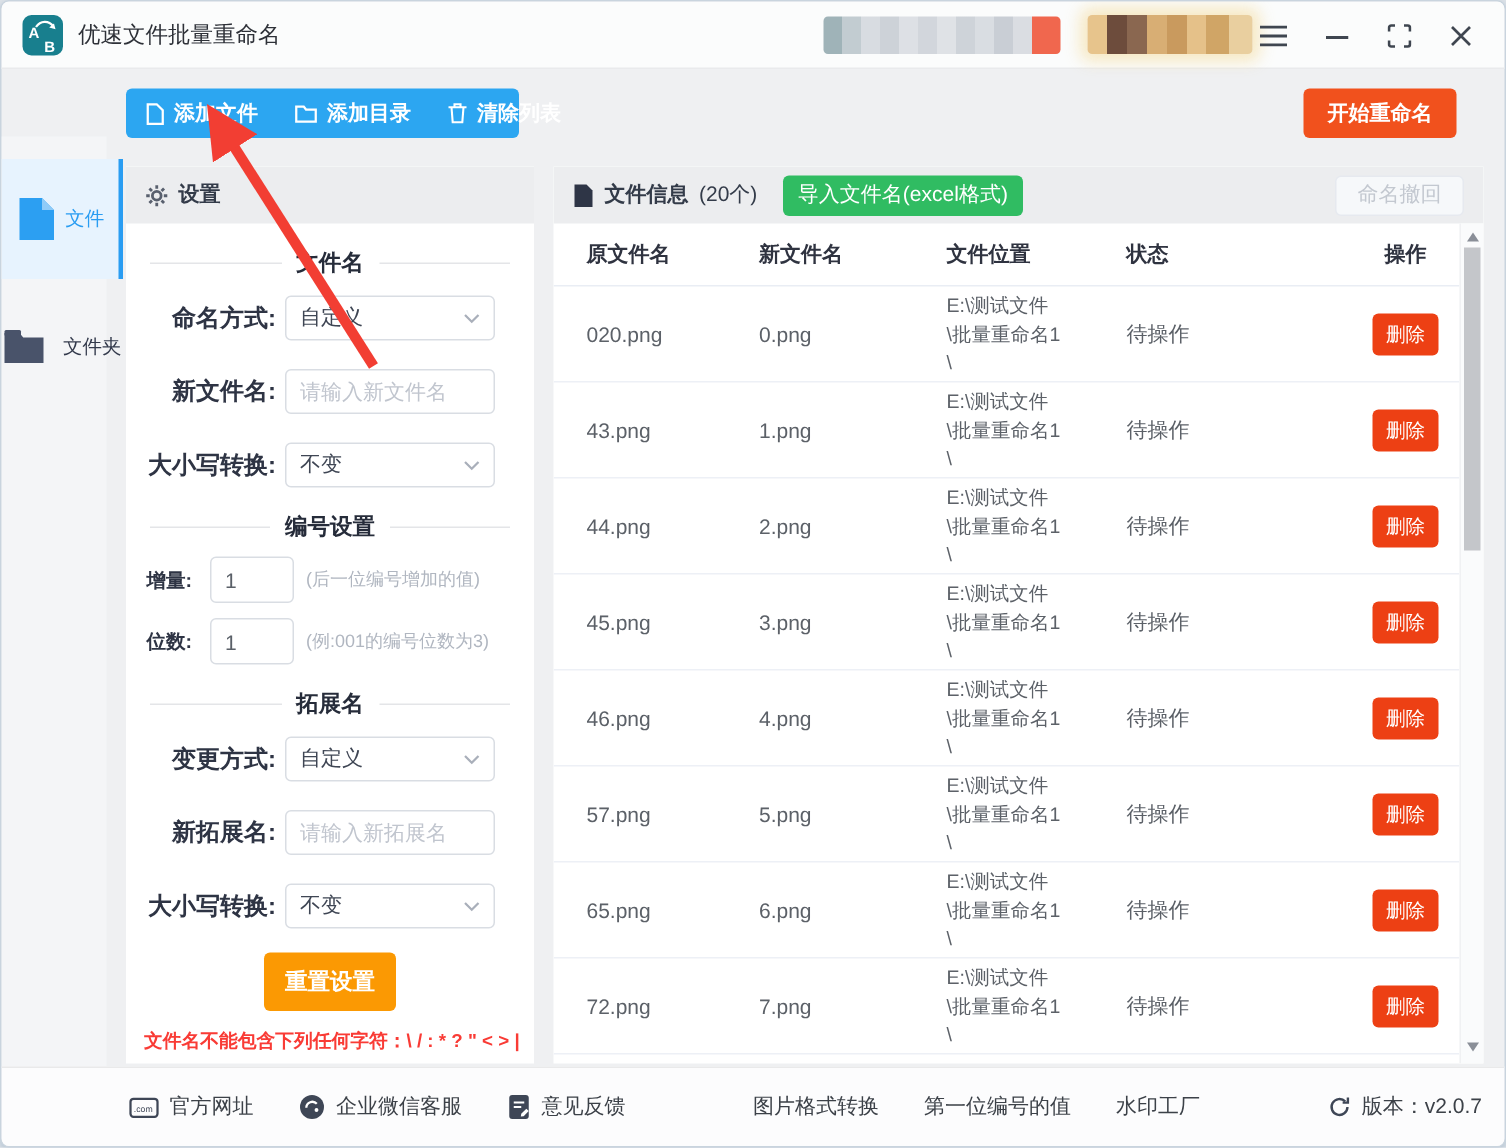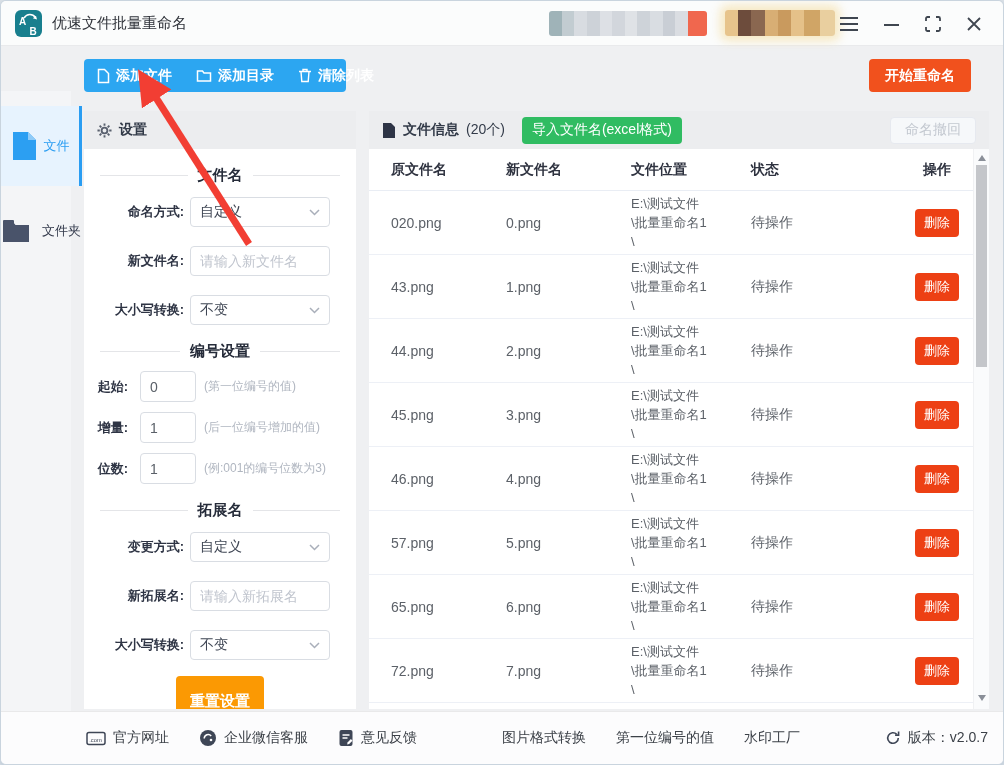--- a/index.html
+++ b/index.html
@@ -45,32 +45,32 @@
   .panel-head { height:38px; background:#ECEDEF; display:flex; align-items:center; padding:0 13px; gap:7px;
                 font-size:14px; color:#333b49; font-weight:600; }
 
   
   .s-body { padding:0 12px; }
   .sec-title { display:flex; align-items:center; gap:10px; margin:17px 4px 0; }
   .sec-title .line { flex:1; height:1px; background:#E4E5E8; }
   .sec-title span { font-size:15px; font-weight:700; color:#262c3a; }
   .form-row { display:flex; align-items:center; margin-top:19px; }
   .form-row.first { margin-top:12px; }
-  .f-label { width:88px; text-align:right; font-size:13px; font-weight:700; color:#2e3444; flex:none; }
+  .f-label { width:88px; text-align:right; font-size:16px; font-weight:700; color:#2e3444; flex:none; }
   .select { width:140px; height:30px; border:1px solid #D9DDE3; border-radius:4px; background:#fff; margin-left:6px;
             display:flex; align-items:center; justify-content:space-between; padding:0 9px; font-size:14px; color:#3f4654; }
   .text-input { width:140px; height:30px; border:1px solid #D9DDE3; border-radius:4px; margin-left:6px;
                 padding:0 9px; font-size:14px; color:#3f4654; font-family:inherit; outline:none; }
   .text-input::placeholder { color:#C0C5CE; }
   .num-row { display:flex; align-items:center; margin-top:10px; }
   .n-label { width:32px; text-align:right; font-size:13px; font-weight:700; color:#2e3444; flex:none; }
   .num-input { width:56px; height:31px; border:1px solid #D9DDE3; border-radius:4px; margin-left:12px;
                padding:0 9px; font-size:14px; color:#5a6068; font-family:inherit; outline:none; }
   .hint { margin-left:8px; font-size:12px; color:#B0B6C0; white-space:nowrap; }
-  .reset-btn { display:block; margin:16px auto 0; width:88px; height:50px; background:#FB9903; border:none;
+  .reset-btn { display:block; margin:16px auto 0; width:88px; height:39px; background:#FB9903; border:none;
                border-radius:4px; color:#fff; font-size:15px; font-weight:700; font-family:inherit; }
   .warning { margin-top:12px; text-align:center; font-size:12.5px; font-weight:700; color:#F93B35; white-space:nowrap; }
 
   
   .import-btn { margin-left:10px; height:27px; padding:0 10px; background:#30BC62; border:none; border-radius:4px;
                 color:#fff; font-size:14px; font-weight:400; font-family:inherit; }
   .undo-btn { margin-left:auto; height:27px; padding:0 14px; background:#F6F8FA; border:1px solid #E6E9EF;
               border-radius:4px; color:#C3C8D0; font-size:14px; font-family:inherit; }
   .grid5 { display:grid; grid-template-columns:115px 125px 120px 148px 76px; padding-left:22px; align-items:center; }
   .thead { height:42px; font-weight:700; font-size:14px; color:#2f3340; border-bottom:1px solid #E9EDF4; margin-right:16px; }
@@ -214,25 +214,20 @@
             </svg>
         </div>
       </div>
 
       <div class="sec-title">
         <div class="line"></div>
           <span>编号设置</span>
           <div class="line"></div>
       </div>
       <div class="num-row">
-        <span class="n-label">起始:</span>
-        <input class="num-input" value="0" style="">
-        <span class="hint">(第一位编号的值)</span>
-      </div>
-      <div class="num-row">
         <span class="n-label">增量:</span>
         <input class="num-input" value="1" style="">
         <span class="hint">(后一位编号增加的值)</span>
       </div>
       <div class="num-row">
         <span class="n-label">位数:</span>
         <input class="num-input" value="1" style="">
         <span class="hint">(例:001的编号位数为3)</span>
       </div>
 

